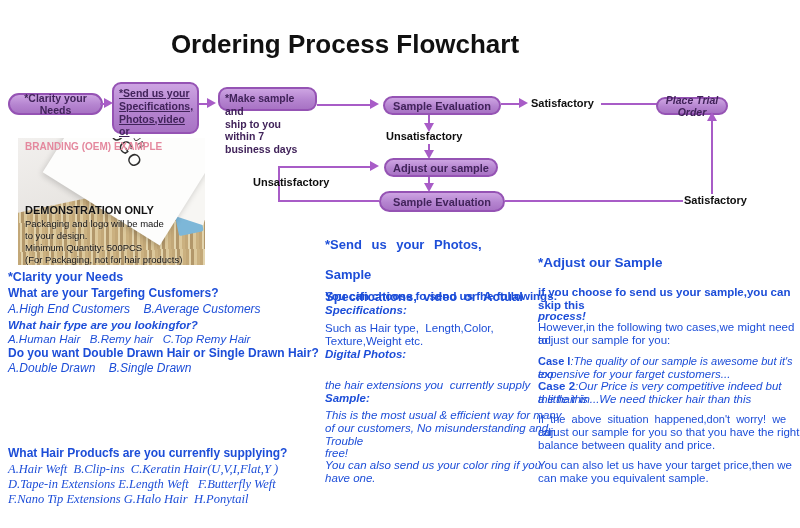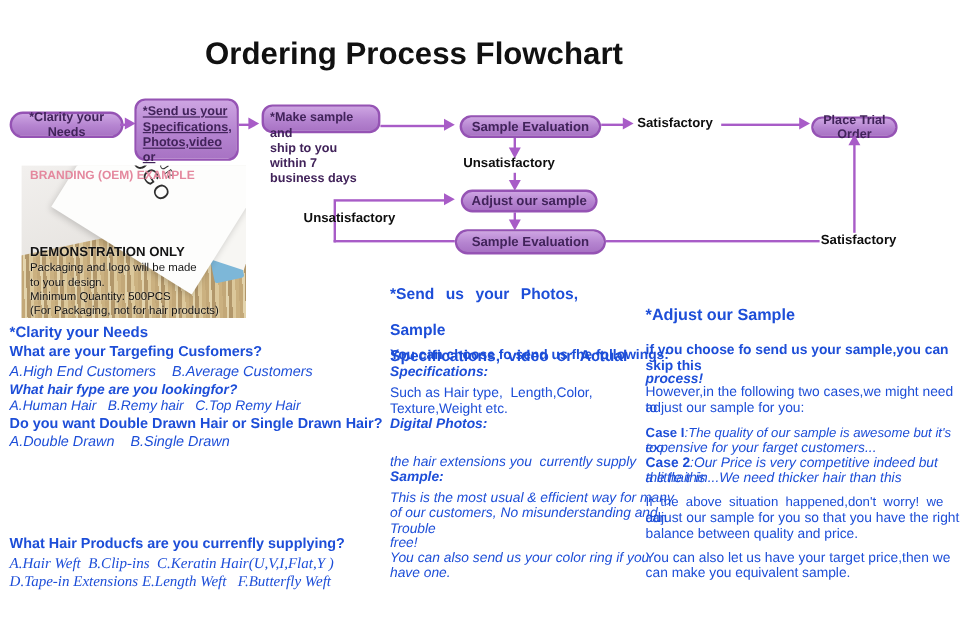--- a/index.html
+++ b/index.html
@@ -77,21 +77,21 @@
   <div class="arr r" style="left:370px;top:99px;"></div>
 
   <div class="node pill" style="left:383px;top:96px;width:118px;height:19px;font-size:11px;">Sample Evaluation</div>
 
   <div class="fline" style="left:501px;top:103px;width:20px;height:2px;"></div>
   <div class="arr r" style="left:519px;top:98px;"></div>
   <div class="flabel" style="left:531px;top:97px;">Satisfactory</div>
   <div class="fline" style="left:601px;top:103px;width:67px;height:2px;"></div>
   <div class="arr r" style="left:666px;top:98px;"></div>
 
-  <div class="node pill" style="left:676px;top:97px;width:72px;height:18px;font-size:10.5px;">Place Trial Order</div>
+  <div class="node pill" style="left:656px;top:97px;width:72px;height:18px;font-size:10.5px;font-style:italic;">Place Trial Order</div>
 
   <div class="fline" style="left:428px;top:115px;width:2px;height:9px;"></div>
   <div class="arr d" style="left:424px;top:123px;"></div>
   <div class="flabel" style="left:386px;top:130px;">Unsatisfactory</div>
   <div class="fline" style="left:428px;top:144px;width:2px;height:7px;"></div>
   <div class="arr d" style="left:424px;top:150px;"></div>
 
   <div class="node pill" style="left:384px;top:158px;width:114px;height:19px;font-size:11px;">Adjust our sample</div>
 
   <div class="fline" style="left:428px;top:177px;width:2px;height:7px;"></div>
@@ -132,20 +132,21 @@
   <div class="t b" style="left:8px;top:287px;font-size:12px;">What are your Targefing Cusfomers?</div>
   <div class="t i" style="left:8px;top:303px;font-size:12px;">A.High End Customers    B.Average Customers</div>
   <div class="t b i" style="left:8px;top:319px;font-size:11.5px;">What hair fype are you lookingfor?</div>
   <div class="t i" style="left:8px;top:333px;font-size:11.5px;">A.Human Hair   B.Remy hair   C.Top Remy Hair</div>
   <div class="t b" style="left:8px;top:347px;font-size:12px;">Do you want Double Drawn Hair or Single Drawn Hair?</div>
   <div class="t i" style="left:8px;top:362px;font-size:12px;">A.Double Drawn    B.Single Drawn</div>
 
   <div class="t b" style="left:8px;top:447px;font-size:12px;">What Hair Producfs are you currenfly supplying?</div>
   <div class="t i serif" style="left:8px;top:462px;font-size:12.5px;">A.Hair Weft  B.Clip-ins  C.Keratin Hair(U,V,I,Flat,Y )</div>
   <div class="t i serif" style="left:8px;top:477px;font-size:12.5px;">D.Tape-in Extensions E.Length Weft   F.Butterfly Weft</div>
+  <div class="t i serif" style="left:8px;top:492px;font-size:12.5px;">F.Nano Tip Extensions G.Halo Hair  H.Ponytail</div>
 
   <div class="t b" style="left:325px;top:238px;font-size:13px;word-spacing:6px;">*Send us your Photos,</div>
   <div class="t b" style="left:325px;top:253px;font-size:13px;word-spacing:3px;margin-top:37px;">Specifications, video or Actual</div>
   <div class="t b" style="left:325px;top:268px;font-size:13px;">Sample</div>
   <div class="t b" style="left:325px;top:290px;font-size:11.5px;">You can choose fo send us fhe followings:</div>
   <div class="t b i" style="left:325px;top:304px;font-size:11.5px;">Specifications:</div>
   <div class="t" style="left:325px;top:322px;font-size:11.5px;">Such as Hair type,  Length,Color,</div>
   <div class="t" style="left:325px;top:335px;font-size:11.5px;">Texture,Weight etc.</div>
   <div class="t b i" style="left:325px;top:348px;font-size:11.5px;">Digital Photos:</div>
   <div class="t i" style="left:325px;top:379px;font-size:11.5px;">the hair extensions you  currently supply</div>

